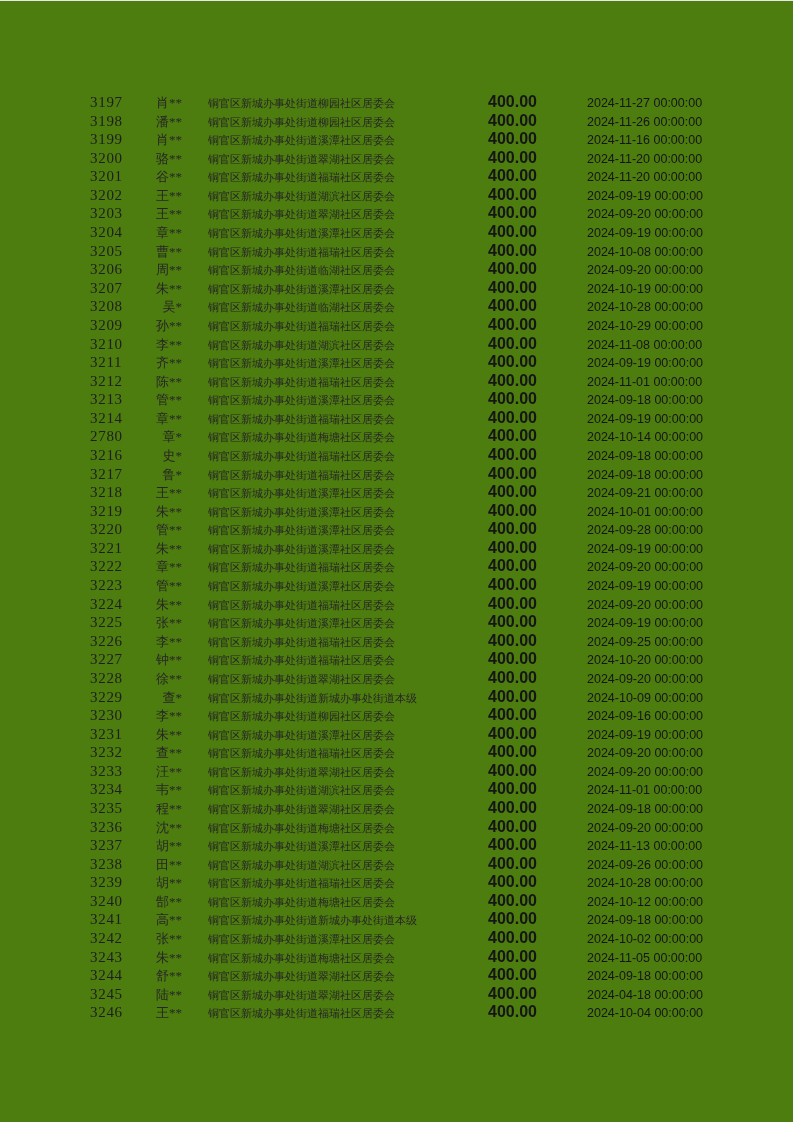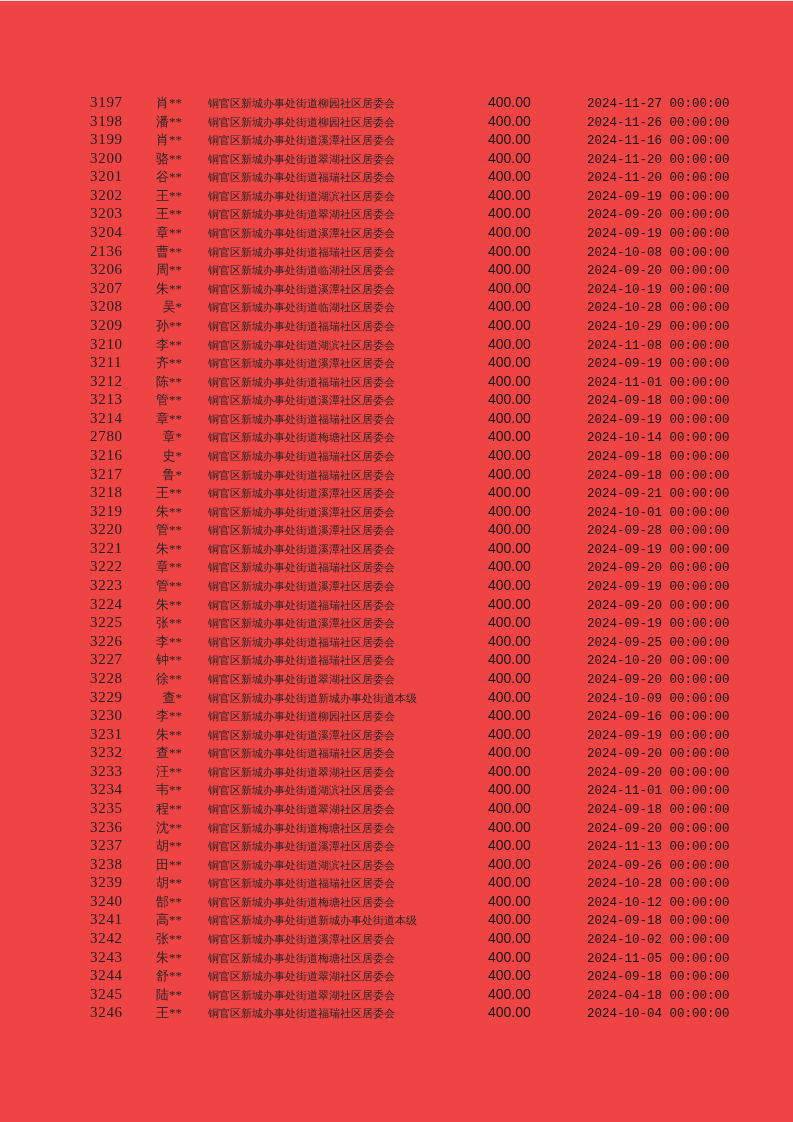--- a/index.html
+++ b/index.html
@@ -4,21 +4,21 @@
 <style>
   html, body {
     margin: 0;
     padding: 0;
     background: #ffffff;
   }
   .page {
     position: relative;
     width: 793px;
     height: 1122px;
-    background: #ef4444;
+    background: #4d7c0f;
     overflow: hidden;
   }
   .top-edge {
     position: absolute;
     top: 0; left: 0; right: 0;
     height: 1px;
     background: #e6e6e6;
   }
   .table {
     position: absolute;
@@ -59,27 +59,28 @@
     width: 280px;
     text-align: left;
     font-family: "Liberation Serif", "DejaVu Serif", serif;
     font-size: 11px;
     color: #262626;
   }
   .c-amount {
     width: 47px;
     text-align: left;
     font-family: "Liberation Sans", "DejaVu Sans", sans-serif;
-    font-size: 14px;
+    font-size: 16px;
     color: #151515;
+    font-weight: bold;
   }
   .c-date {
     margin-left: 52px;
     text-align: left;
-    font-family: Liberation Mono, monospace;
+    font-family: Liberation Sans, sans-serif;
     font-size: 12.5px;
     color: #151515;
   }
 </style>
 </head>
 <body>
 
 <div class="page">
   <div class="top-edge"></div>
   <div class="table" id="table">
@@ -141,21 +142,21 @@
 
   <div class="row">
     <div class="cell c-id">3204</div>
     <div class="cell c-name">章**</div>
     <div class="cell c-org">铜官区新城办事处街道溪潭社区居委会</div>
     <div class="cell c-amount">400.00</div>
     <div class="cell c-date">2024-09-19 00:00:00</div>
   </div>
 
   <div class="row">
-    <div class="cell c-id">2136</div>
+    <div class="cell c-id">3205</div>
     <div class="cell c-name">曹**</div>
     <div class="cell c-org">铜官区新城办事处街道福瑞社区居委会</div>
     <div class="cell c-amount">400.00</div>
     <div class="cell c-date">2024-10-08 00:00:00</div>
   </div>
 
   <div class="row">
     <div class="cell c-id">3206</div>
     <div class="cell c-name">周**</div>
     <div class="cell c-org">铜官区新城办事处街道临湖社区居委会</div>

